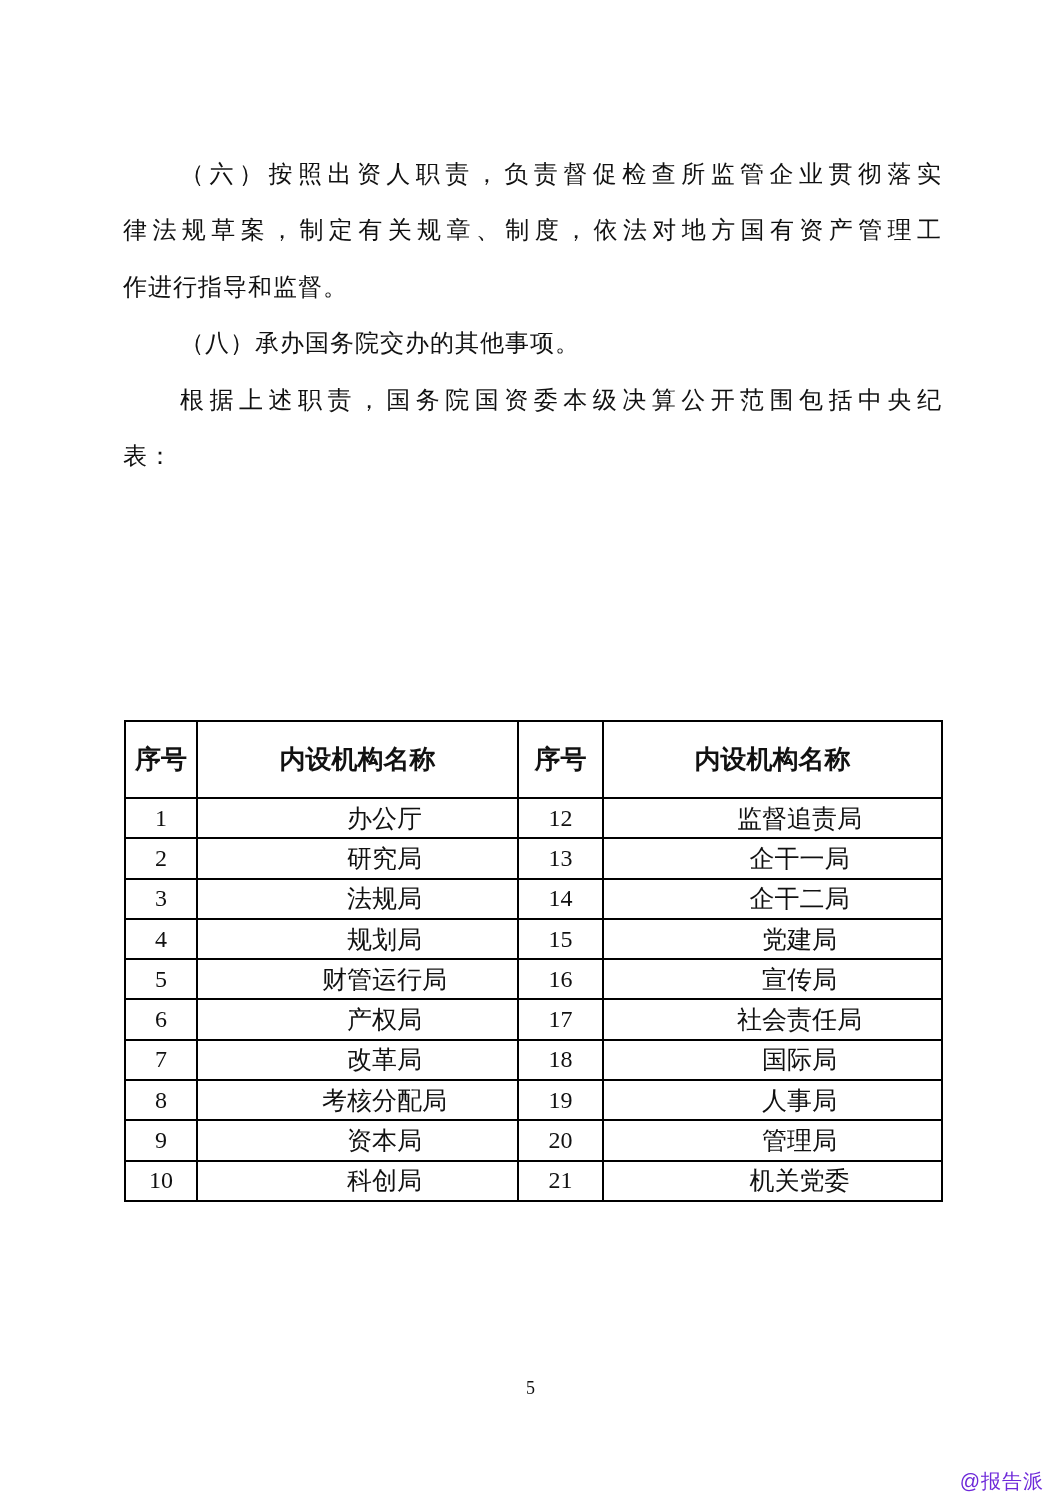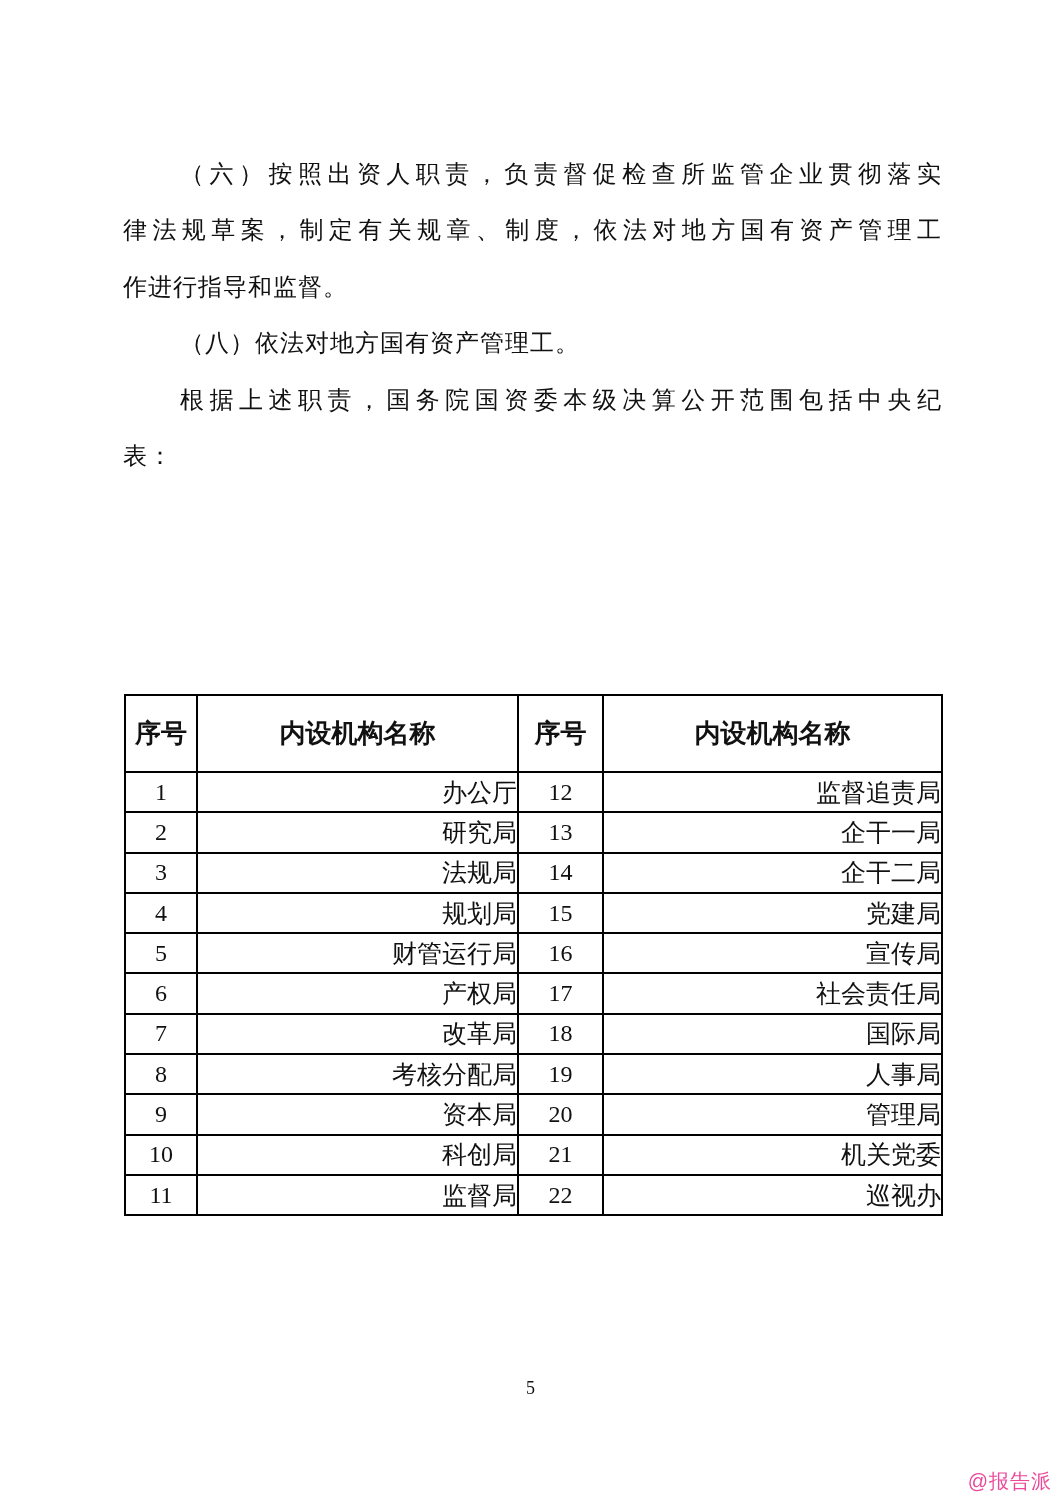--- a/index.html
+++ b/index.html
@@ -36,21 +36,21 @@
   }
   .tline.indent { text-indent: 57px; }
   .tline.heading {
     font-family: "Liberation Sans", "DejaVu Sans", sans-serif;
     font-weight: bold;
     letter-spacing: 2px;
   }
   
   .orgtable {
     position: absolute;
-    left: 124px; top: 694px;
+    left: 124px; top: 720px;
     width: 817px;
     border-collapse: collapse;
     table-layout: fixed;
     border-radius: 11px;
   }
   .orgtable th, .orgtable td {
     border: 2px solid #000000;
     padding: 0;
     overflow: hidden;
   }
@@ -66,49 +66,49 @@
     height: 38.3px;
     font-size: 25px;
     vertical-align: middle;
   }
   .orgtable td.num {
     text-align: center;
     font-size: 24px;
     font-family: "Liberation Serif", "DejaVu Serif", serif;
   }
   .orgtable td.name {
-    text-align: right;
+    text-align: center;
     padding-left: 54px;
   }
   
   .pagenum {
     position: absolute;
     left: 0; top: 1378px; width: 1061px;
     text-align: center;
     font-size: 18px;
   }
   .watermark {
     position: absolute;
-    right: 9px; top: 1468px;
-    color: #ec4899;
+    right: 17px; top: 1468px;
+    color: #6d28d9;
     font-size: 20px;
     font-family: "Liberation Sans", "DejaVu Sans", sans-serif;
     letter-spacing: 1px;
   }
 </style>
 </head>
 <body>
 
 <div class="page">
 
   <div class="textblock">
     <div class="tline just indent">（六）按照出资人职责，负责督促检查所监管企业贯彻落实</div>
     <div class="tline just">律法规草案，制定有关规章、制度，依法对地方国有资产管理工</div>
     <div class="tline">作进行指导和监督。</div>
-    <div class="tline indent">（八）依法对地方国有资产管理工。</div>
+    <div class="tline indent">（八）承办国务院交办的其他事项。</div>
     <div class="tline just indent">根据上述职责，国务院国资委本级决算公开范围包括中央纪</div>
     <div class="tline">表：</div>
   </div>
 
   <table class="orgtable">
     <colgroup>
       <col style="width:72px">
       <col style="width:321px">
       <col style="width:85px">
       <col style="width:339px">
@@ -175,26 +175,20 @@
         <td class="name">资本局</td>
         <td class="num">20</td>
         <td class="name">管理局</td>
       </tr>
       <tr>
         <td class="num">10</td>
         <td class="name">科创局</td>
         <td class="num">21</td>
         <td class="name">机关党委</td>
       </tr>
-      <tr>
-        <td class="num">11</td>
-        <td class="name">监督局</td>
-        <td class="num">22</td>
-        <td class="name">巡视办</td>
-      </tr>
     </tbody>
   </table>
 
   <div class="pagenum">5</div>
 
   <div class="watermark">@报告派</div>
 
 </div>
 
 </body></html>

